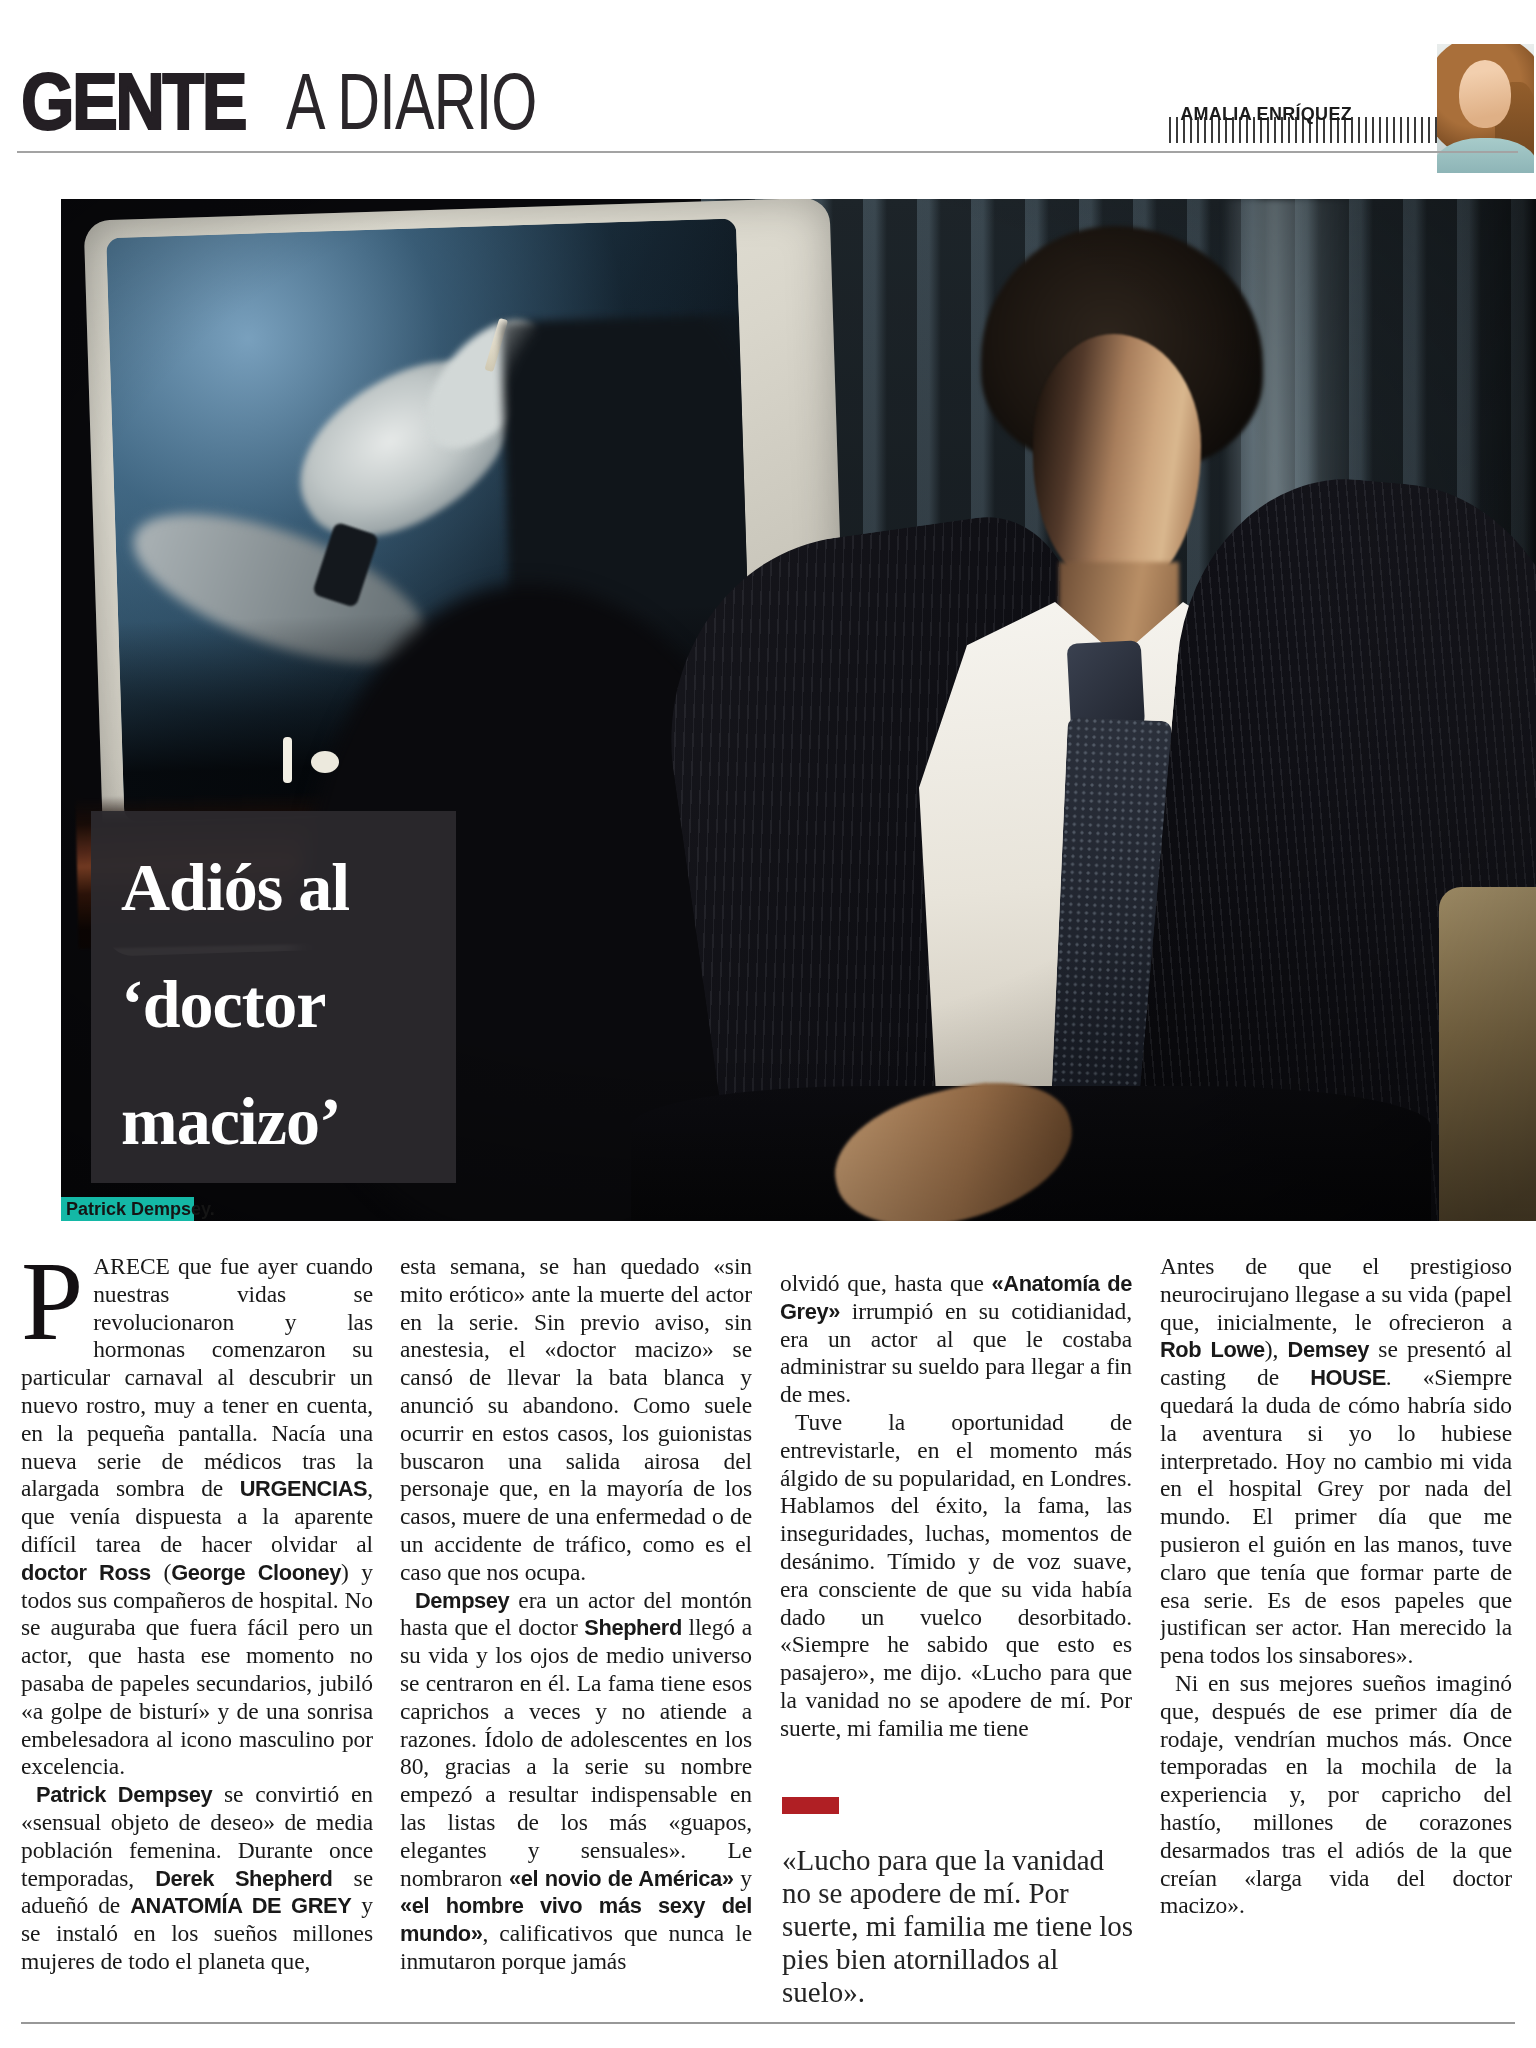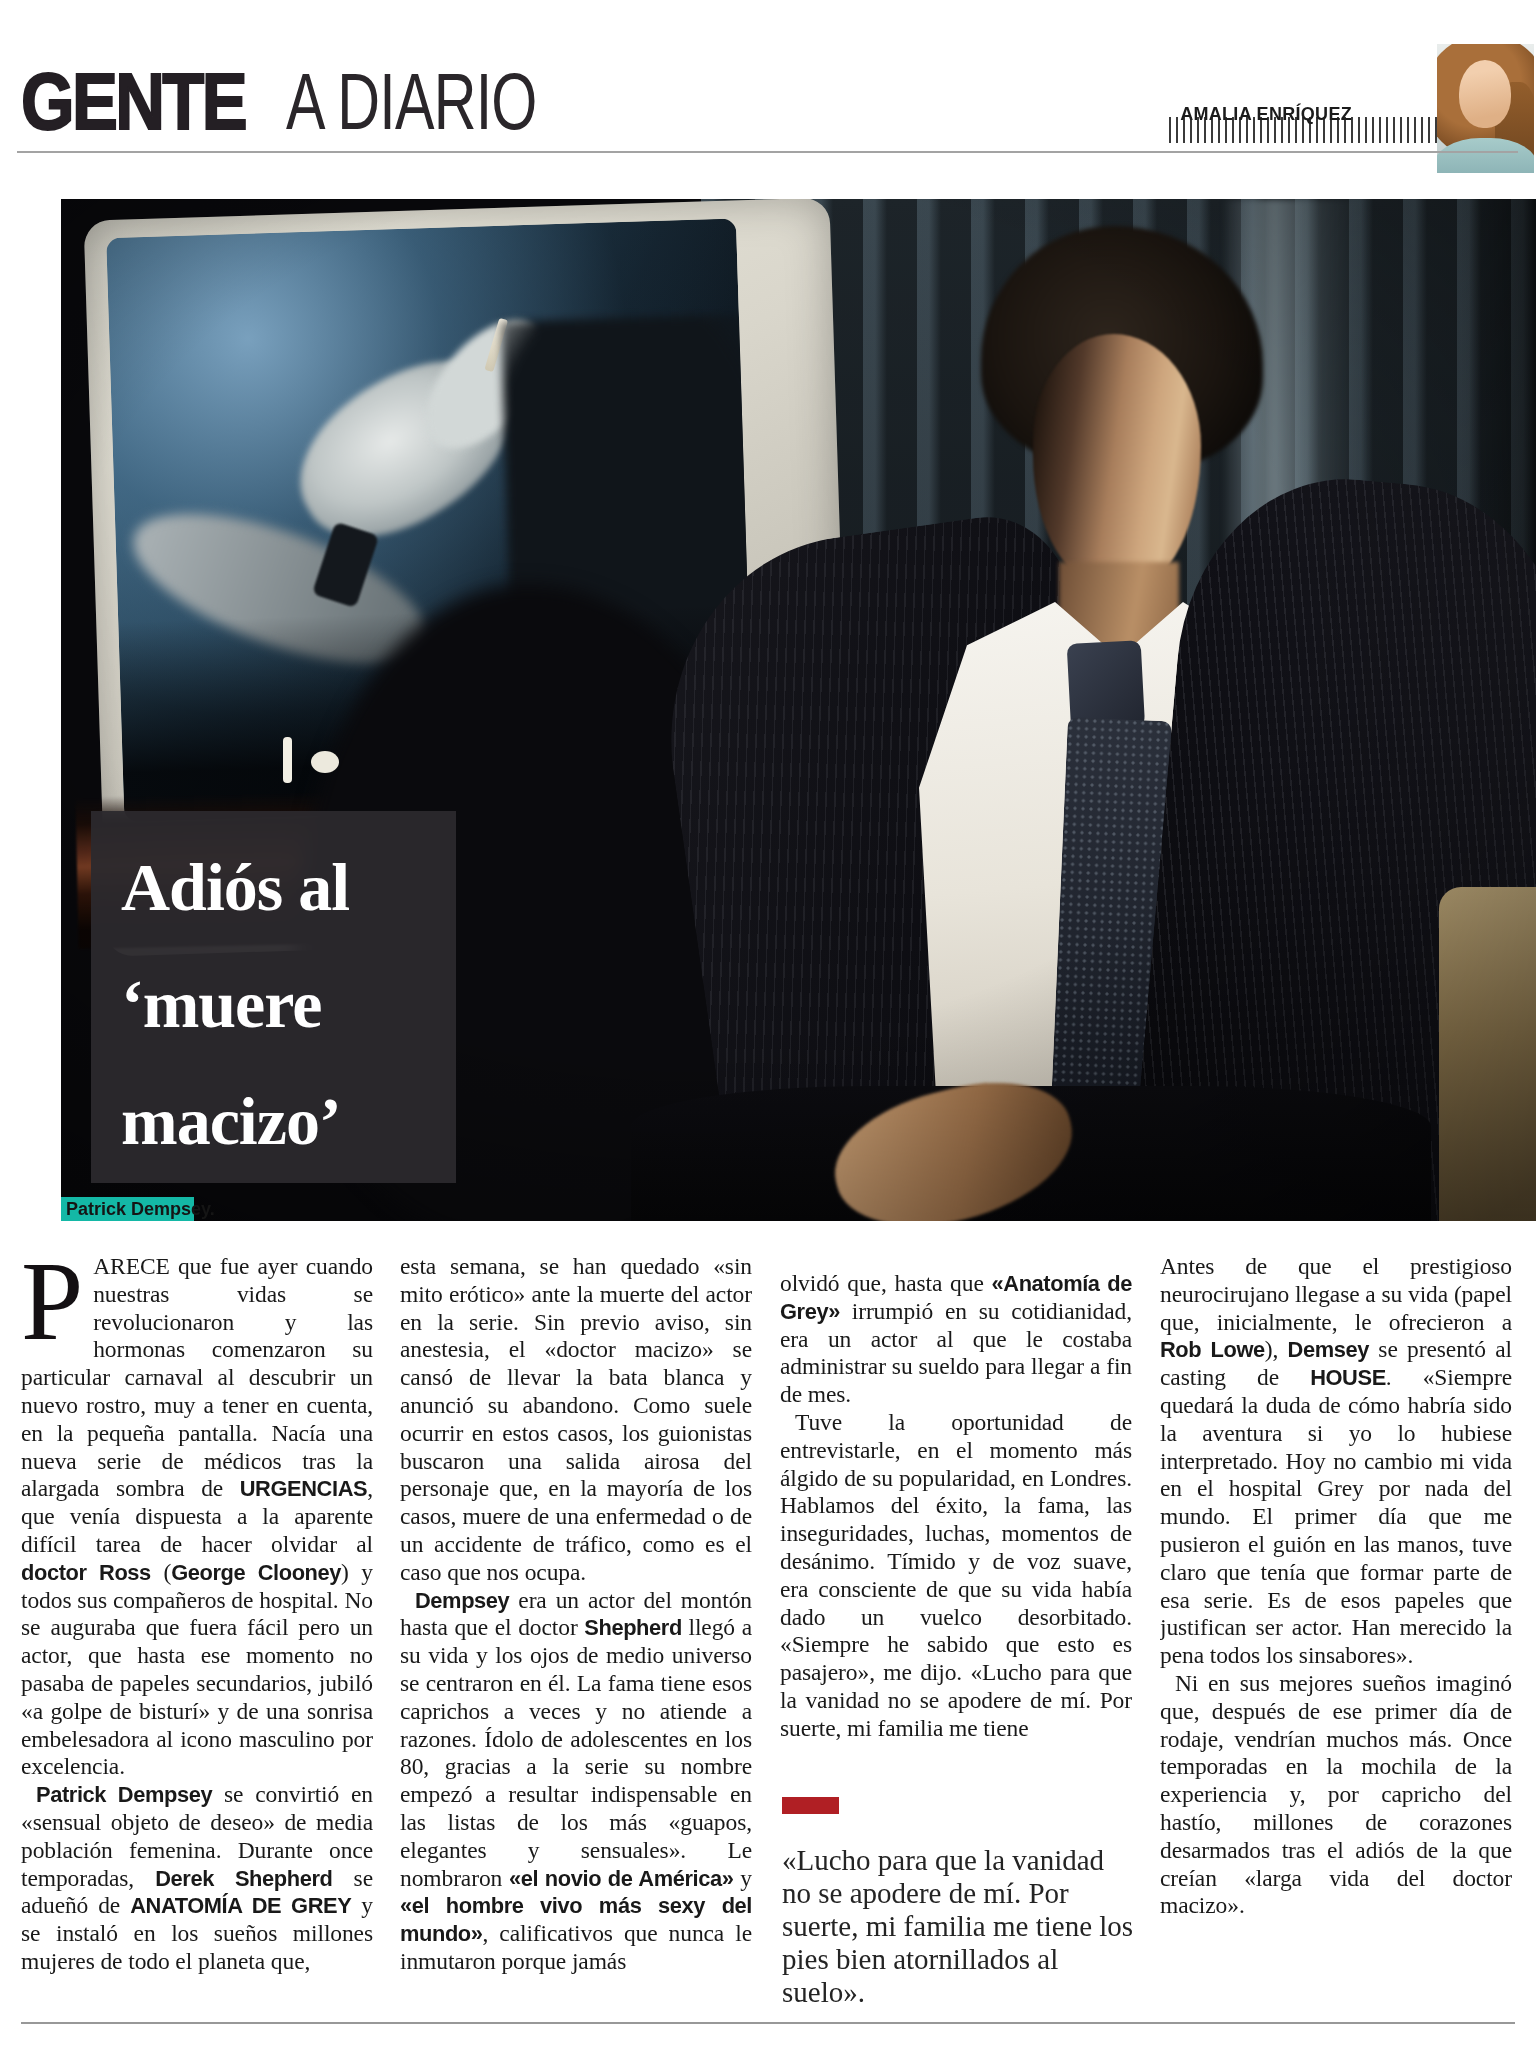--- a/index.html
+++ b/index.html
@@ -191,21 +191,21 @@
     <div class="tie-knot"></div>
     <div class="tie"></div>
     <div class="suit-right"></div>
     <div class="legs"></div>
     <div class="hand"></div>
   </div>
   <div class="chair"></div>
   <div class="vignette"></div>
   <div class="headline-box">
     <span class="headline-line">Adiós al</span>
-    <span class="headline-line">‘muere</span>
+    <span class="headline-line">‘doctor</span>
     <span class="headline-line">macizo’</span>
   </div>
   <figcaption class="caption">Patrick Dempsey.</figcaption>
 </figure>
 
 <main>
   <section class="col col-1">
       <p><span class="dropcap">P</span><span>ARECE que fue ayer cuando nuestras vidas se revolucionaron y las hormonas comenzaron su particular carnaval al descubrir un nuevo rostro, muy a tener en cuenta, en la pequeña pantalla. Nacía una nueva serie de médicos tras la alargada sombra de </span><span class="bn">URGENCIAS</span><span>, que venía dispuesta a la aparente difícil tarea de hacer olvidar al </span><span class="bn">doctor Ross</span><span> (</span><span class="bn">George Clooney</span><span>) y todos sus compañeros de hospital. No se auguraba que fuera fácil pero un actor, que hasta ese momento no pasaba de papeles secundarios, jubiló «a golpe de bisturí» y de una sonrisa embelesadora al icono masculino por excelencia.</span></p>
       <p><span class="bn">Patrick Dempsey</span><span> se convirtió en «sensual objeto de deseo» de media población femenina. Durante once temporadas, </span><span class="bn">Derek Shepherd</span><span> se adueñó de </span><span class="bn">ANATOMÍA DE GREY</span><span> y se instaló en los sueños millones mujeres de todo el planeta que,</span></p>
     </section>

